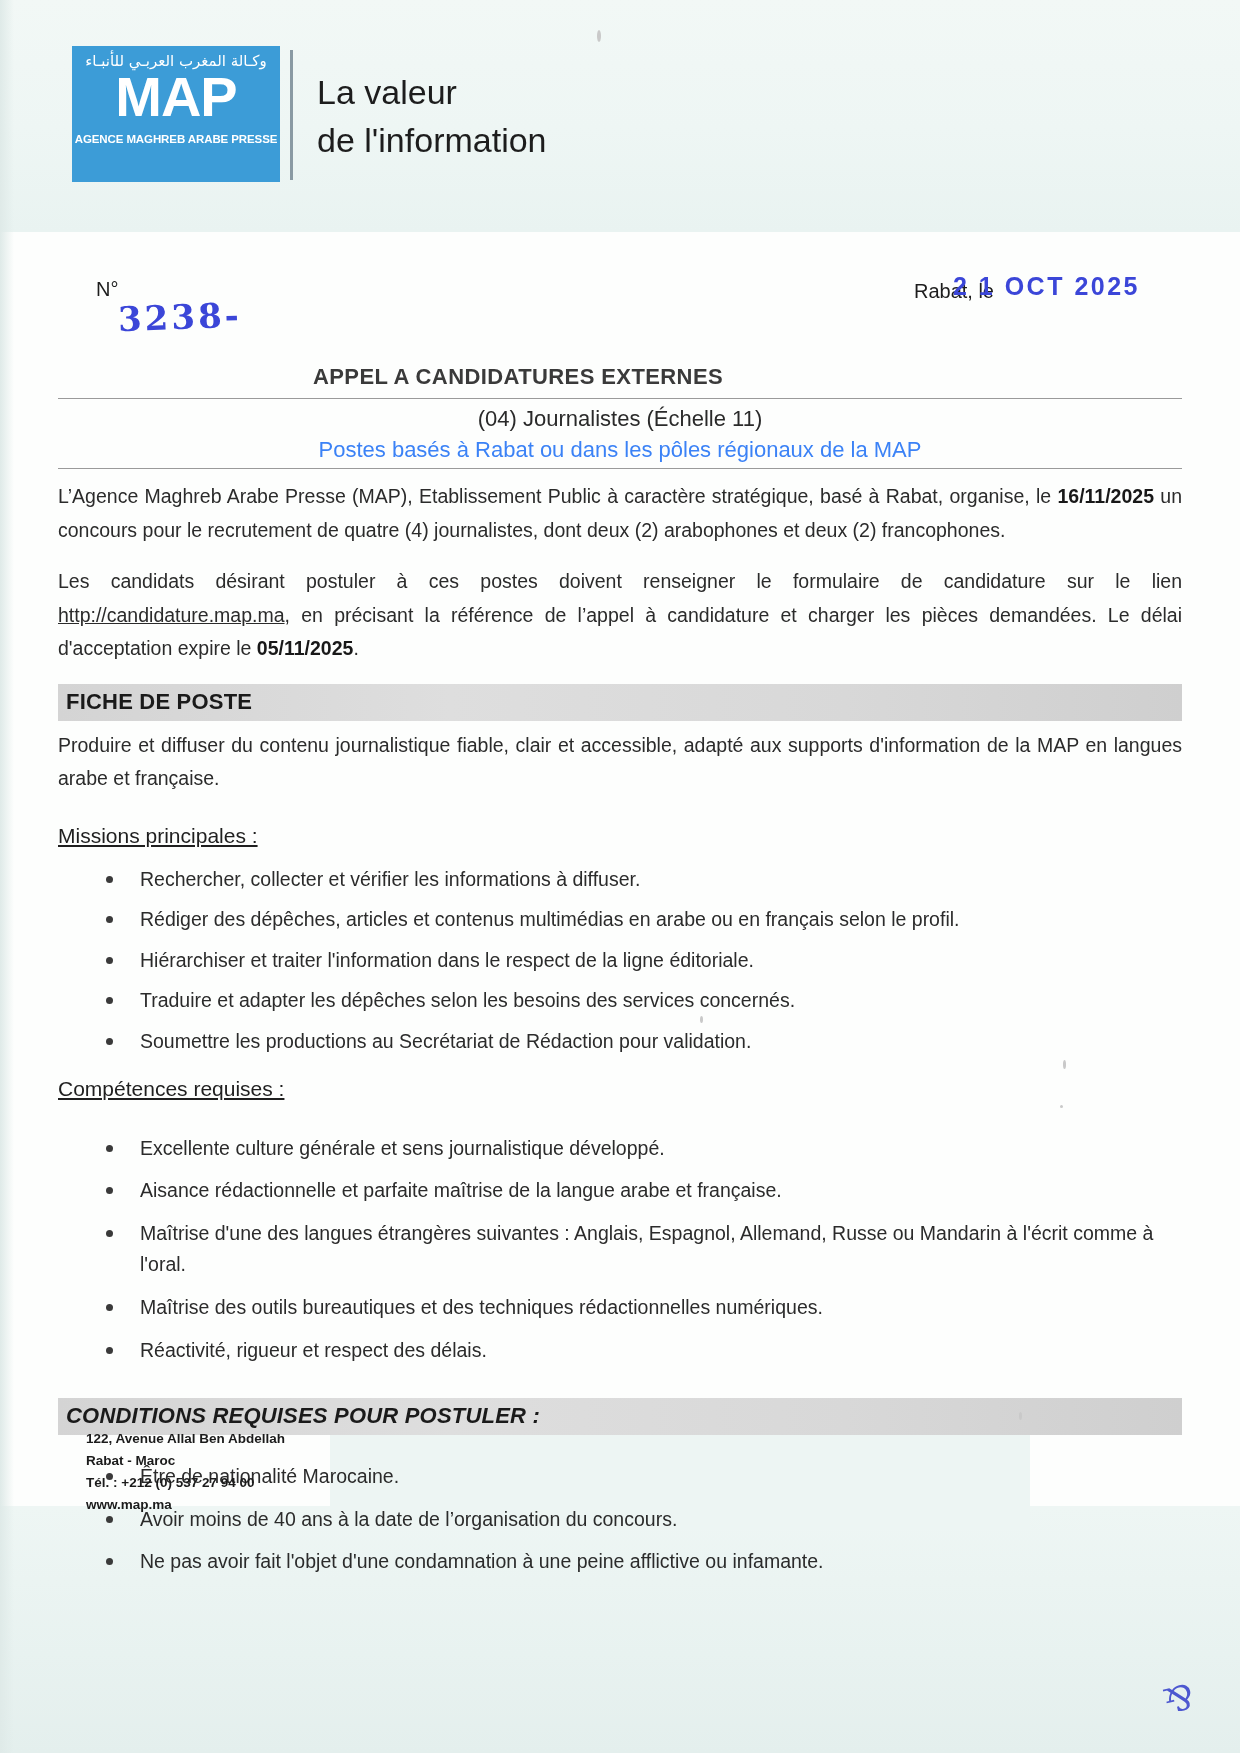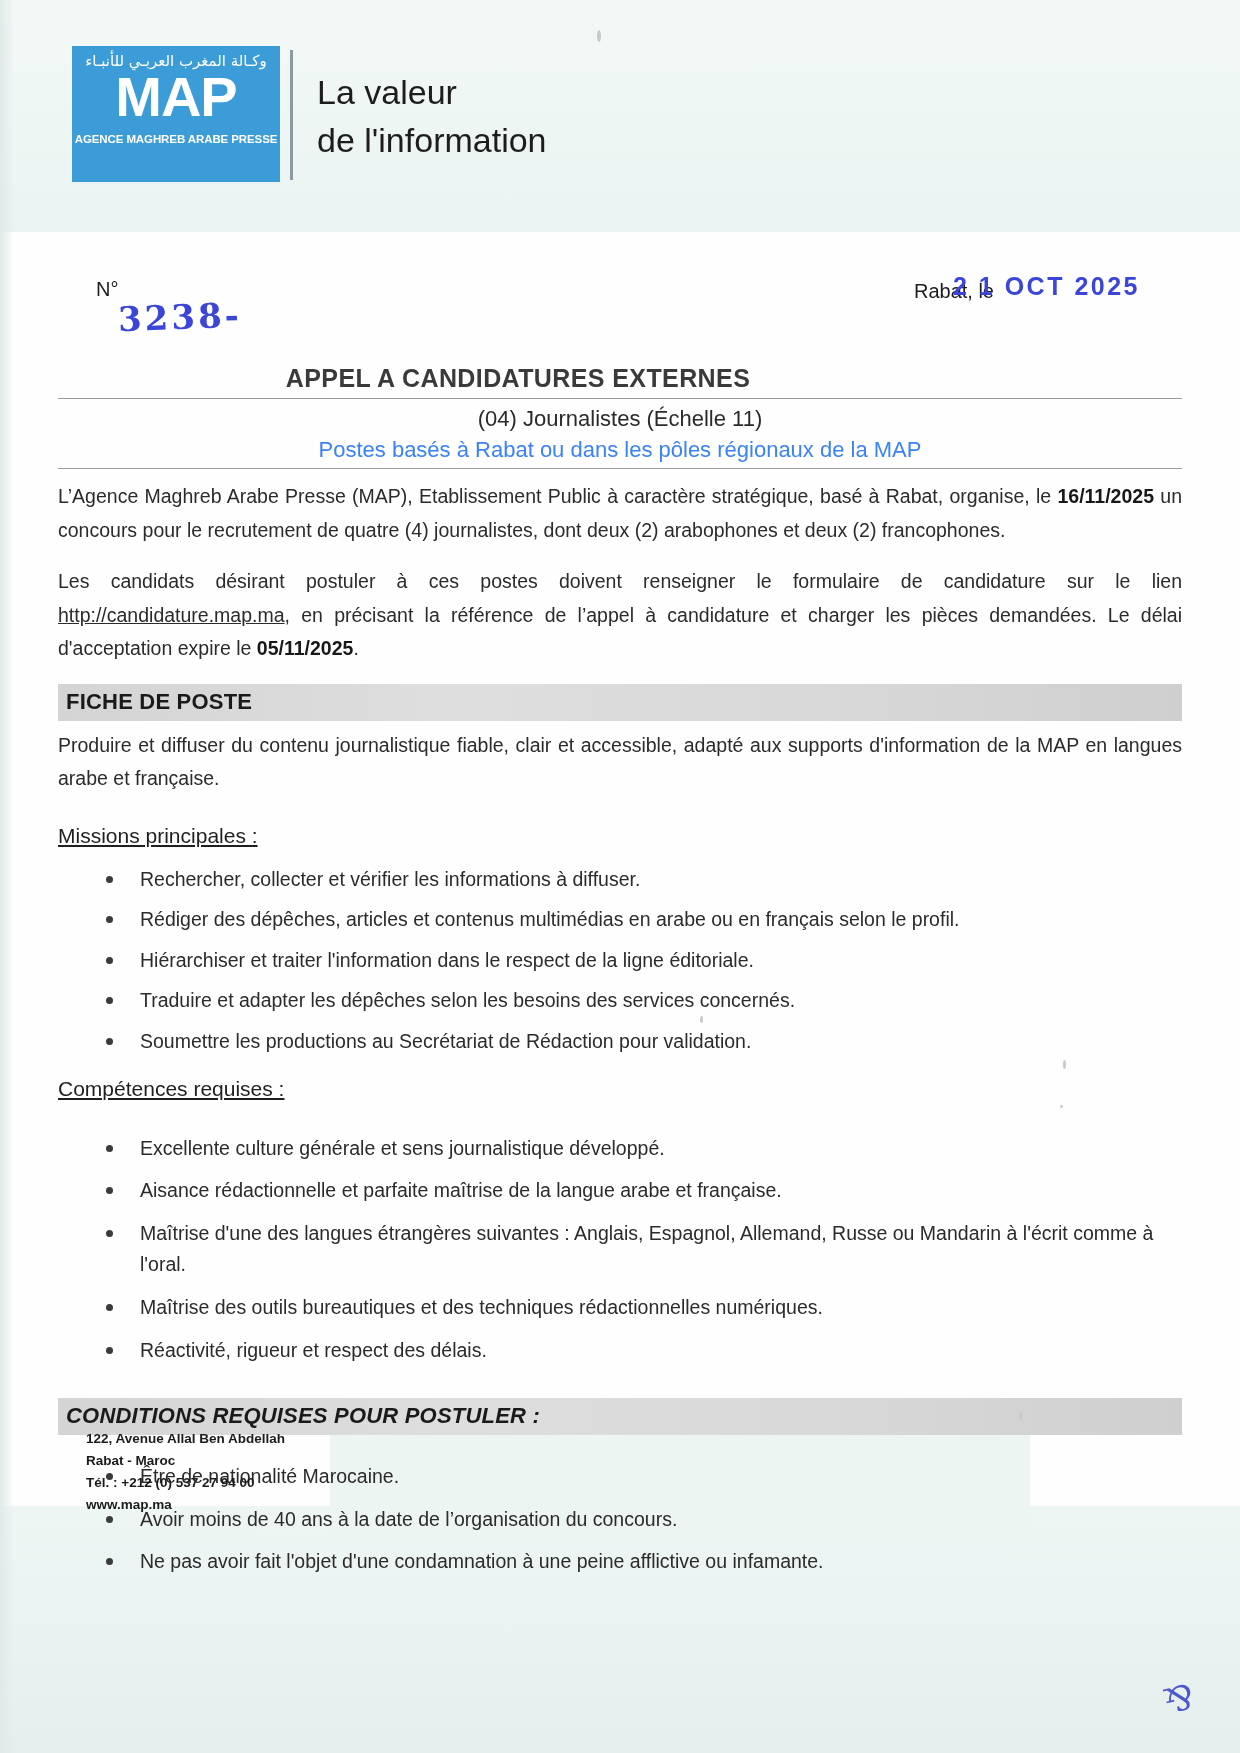--- a/index.html
+++ b/index.html
@@ -114,21 +114,21 @@
     font-family: "Liberation Sans", sans-serif;
     font-weight: bold;
     letter-spacing: 2.5px;
     white-space: nowrap;
   }
 
   
   .doc-title {
     position: absolute; left: 0; top: 364px; width: 1036px;
     text-align: center;
-    font-size: 25px;
+    font-size: 22px;
     font-weight: bold;
     color: #3a3a3a;
     letter-spacing: 0.4px;
     font-variant: small-caps;
     text-transform: uppercase;
   }
   .rule {
     position: absolute; left: 58px; width: 1124px; height: 1px;
     background: #9a9a9a;
   }

